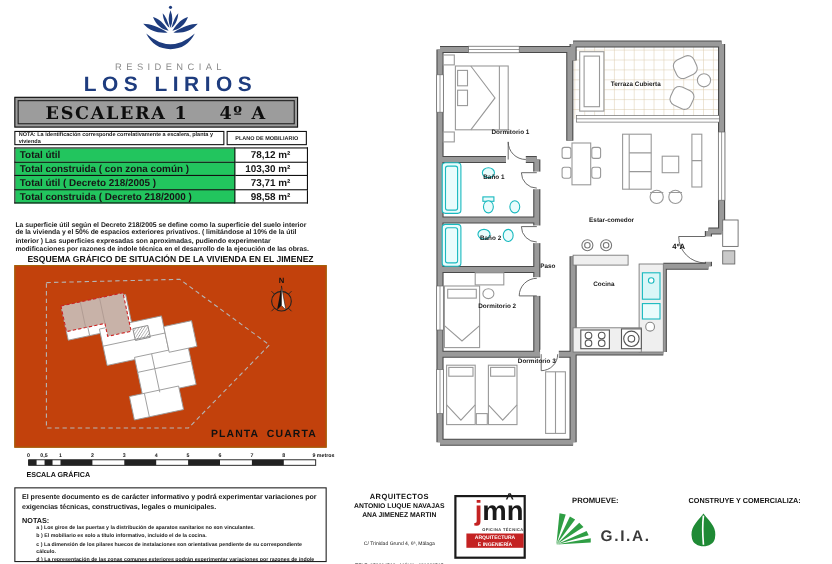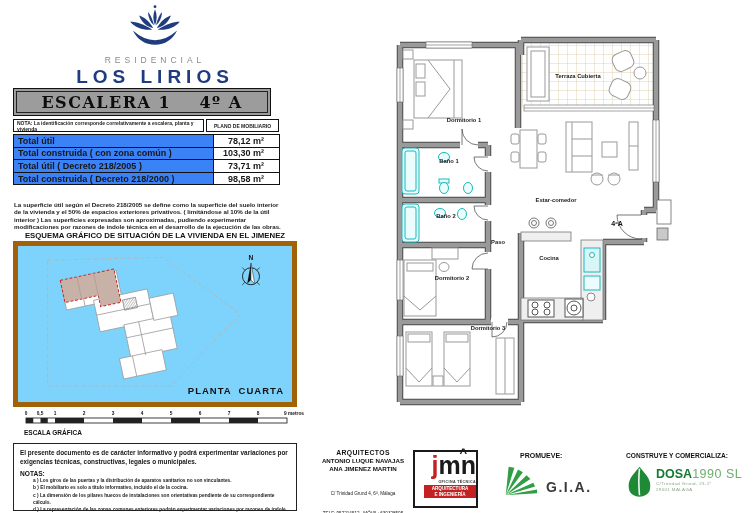--- a/index.html
+++ b/index.html
@@ -18,31 +18,31 @@
                letter-spacing:1.5px; color:#0d0d0d; white-space:pre; }
 
   .nota-row { position:absolute; left:13px; top:119px; width:266px; height:13px; display:flex; }
   .nota-row .cell { border:1px solid #111; background:#fff; font-size:5px; font-weight:bold;
                     display:flex; align-items:center; padding:0 3px; color:#222; }
   .nota-row .l { flex:1; }
   .nota-row .r { width:73px; margin-left:2px; justify-content:center; }
 
   table.areas { position:absolute; left:13px; top:134px; width:267px; border-collapse:collapse; }
   table.areas td { border:1px solid #111; font-weight:bold; color:#161616; height:12.6px; }
-  table.areas td.lab { background:#3b82f6; font-size:9px; padding-left:4px; }
+  table.areas td.lab { background:#22c55e; font-size:9px; padding-left:4px; }
   table.areas td.val { background:#fff; font-size:9px; width:66px; text-align:right; padding-right:15px; }
 
   .legal { position:absolute; left:14px; top:201px; width:272px; font-size:6.2px; font-weight:bold;
            color:#1a1a1a; line-height:1.2; }
 
   .schema-title { position:absolute; left:13px; top:231px; width:284px; text-align:center;
                   font-size:7.8px; font-weight:bold; color:#111; }
 
   .site-box { position:absolute; left:13px; top:241px; width:284px; height:166px;
-              border:5px solid #a16207; background:#7dd3fc; }
+              border:1px solid #a16207; background:#c2410c; }
   .site-box svg { width:100%; height:100%; display:block; }
   .planta { position:absolute; right:8px; bottom:6px; font-size:9.5px; font-weight:bold;
             letter-spacing:1px; color:#111; white-space:pre; }
 
   .scalebar { position:absolute; left:22px; top:410px; width:286px; height:17px; }
   .escala-caption { position:absolute; left:24px; top:429px; font-size:6.5px; font-weight:bold; color:#111; }
 
   .notes-box { position:absolute; left:13px; top:443px; width:284px; height:68px;
                border:1px solid #222; background:#fff; padding:5px 6px; }
   .notes-box .intro { font-size:6.4px; font-weight:bold; color:#151515; line-height:1.35; }
@@ -429,23 +429,16 @@
     <div class="sub">Gestión de Inmuebles Adquiridos, s.l.u.</div>
   </div>
 
   <div class="construye">
     <div class="t">CONSTRUYE Y COMERCIALIZA:</div>
     <div class="logorow">
       <svg width="27" height="36" viewBox="0 0 28 38">
         <path d="M14,4 C6,14 1,18 3,28 C5,38 23,38 25,28 C27,18 22,14 14,4 Z" fill="#1f8a35"></path>
         <path d="M14,34 C13,22 13,14 14,6" stroke="#fff" stroke-width="1.6" fill="none"></path>
       </svg>
-      <div class="txt">
-        <div class="brandline">
-          <span class="b1">DOSA</span><span class="b2">1990 SL</span>
-        </div>
-        <div class="a">C/Trinidad Grund, 23-1º</div>
-        <div class="a">29001 MALAGA</div>
-      </div>
     </div>
   </div>
 
 </div>
 
 </body></html>

